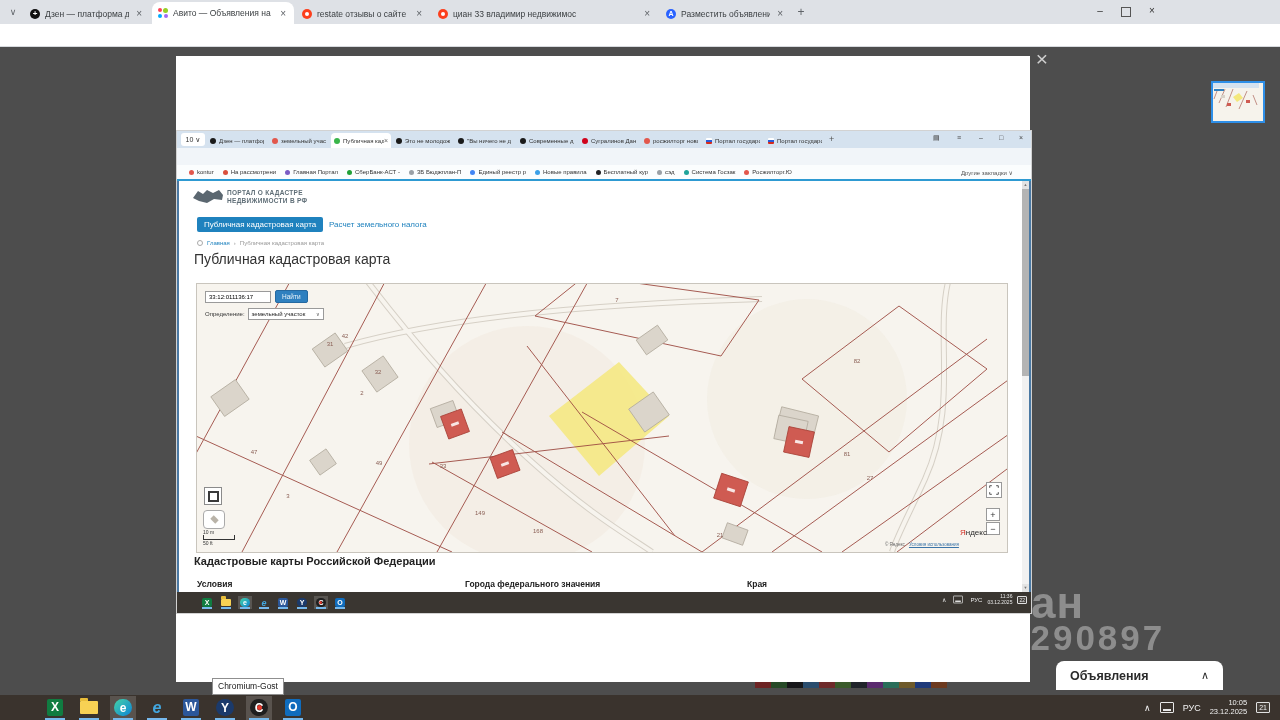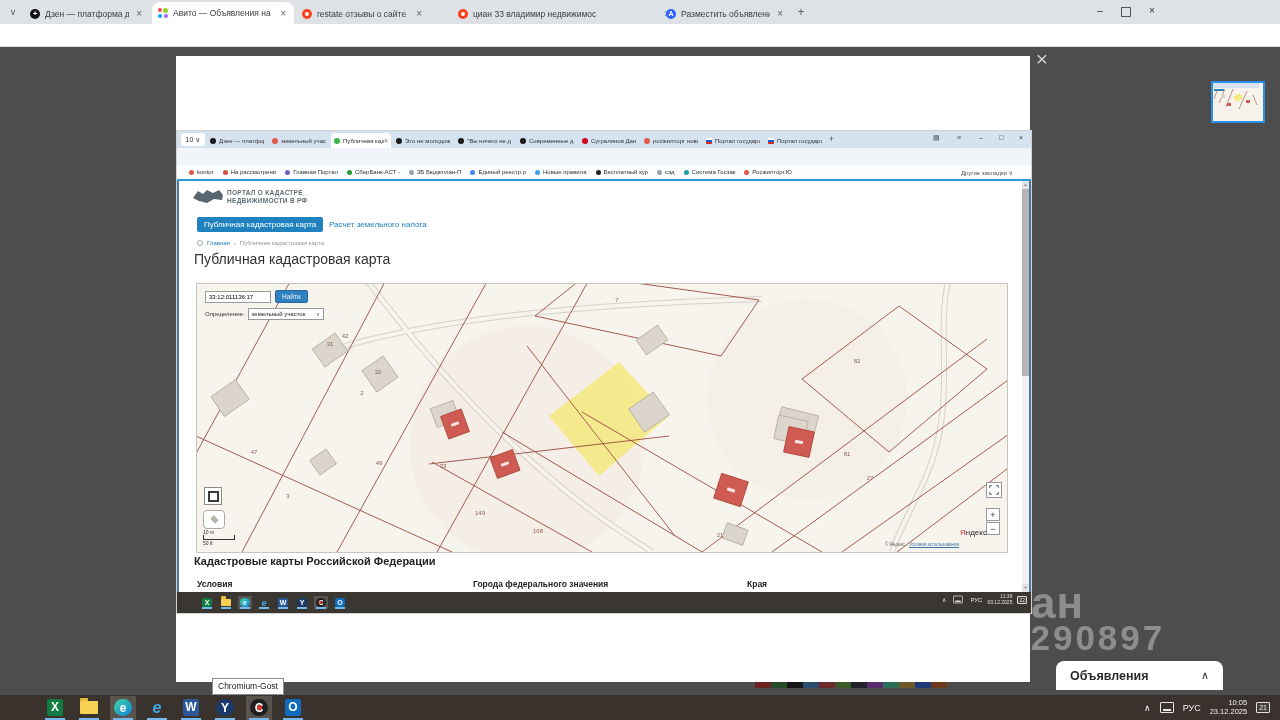--- a/index.html
+++ b/index.html
@@ -191,21 +191,21 @@
           <i class="dot d3"></i>
         </span>
         <span class="otab-label">Авито — Объявления на сайте А</span>
         <span class="otab-close">×</span>
       </div>
       <div class="otab" style="left: 296px; width: 134px;">
         <span class="fav fav-yandex"></span>
         <span class="otab-label">restate отзывы о сайте недвижи</span>
         <span class="otab-close">×</span>
       </div>
-      <div class="otab" style="left: 452px; width: 226px;">
+      <div class="otab" style="left: 432px; width: 226px;">
         <span class="fav fav-yandex"></span>
         <span class="otab-label">циан 33 владимир недвижимос</span>
         <span class="otab-close">×</span>
       </div>
       <div class="otab" style="left: 660px; width: 131px;">
         <span class="fav fav-avito-blue">A</span>
         <span class="otab-label">Разместить объявление о прода</span>
         <span class="otab-close">×</span>
       </div>
     </div>
@@ -550,21 +550,21 @@
         <div class="abs zoombtn" style="top:238px;">−</div>
         <div class="abs" id="yandex-logo"><span class="ya">Я</span><span class="rest">ндекс</span></div>
         <div class="abs" id="map-copy">
           <span>© Яндекс</span>
           <span class="terms">Условия использования</span>
         </div>
       </div>
 
       <div class="abs" id="bottom-h">Кадастровые карты Российской Федерации</div>
       <span class="abs colh" style="left:20px;">Условия</span>
-      <span class="abs colh" style="left:296px;text-align:right;">Города федерального значения</span>
+      <span class="abs colh" style="left:288px;text-align:right;">Города федерального значения</span>
       <span class="abs colh" style="left:570px;">Края</span>
 
       <div class="abs" id="sb-track"></div>
       <div class="abs" id="sb-up" style="top:0;">▲</div>
       <div class="abs" id="sb-thumb"></div>
       <div class="abs" id="sb-dn" style="top:403px;">▼</div>
     </div>
 
     <div class="abs" id="in-taskbar">
         <span class="slot" style="width: 14px; height: 13px;">

